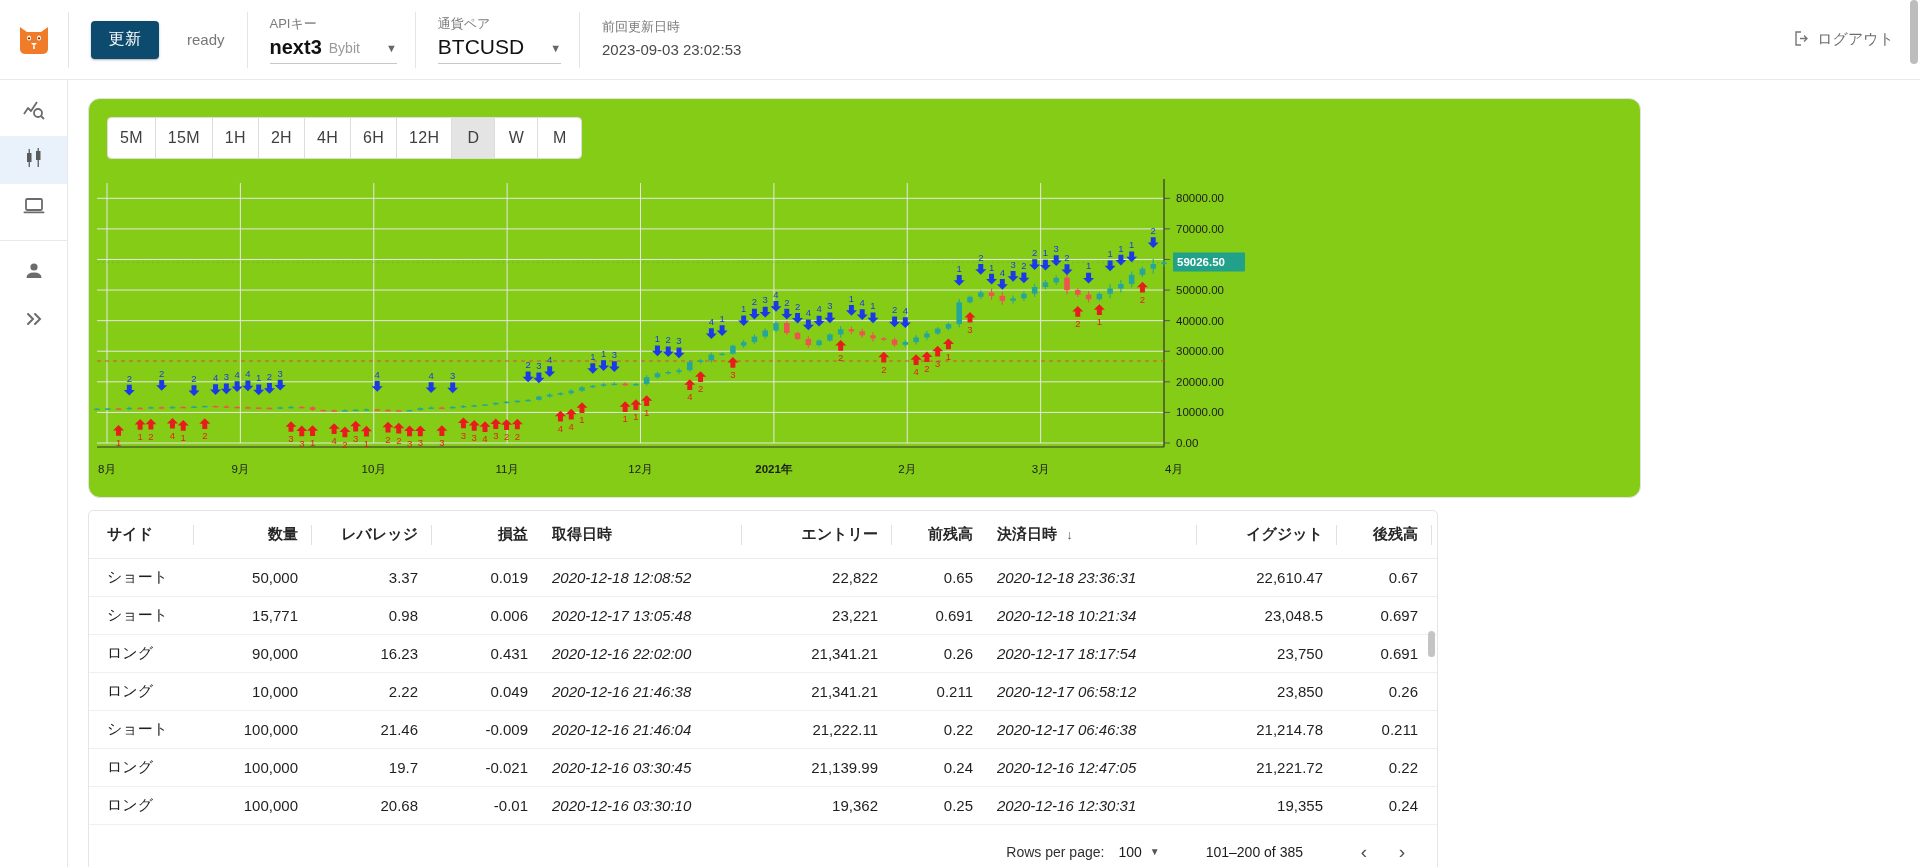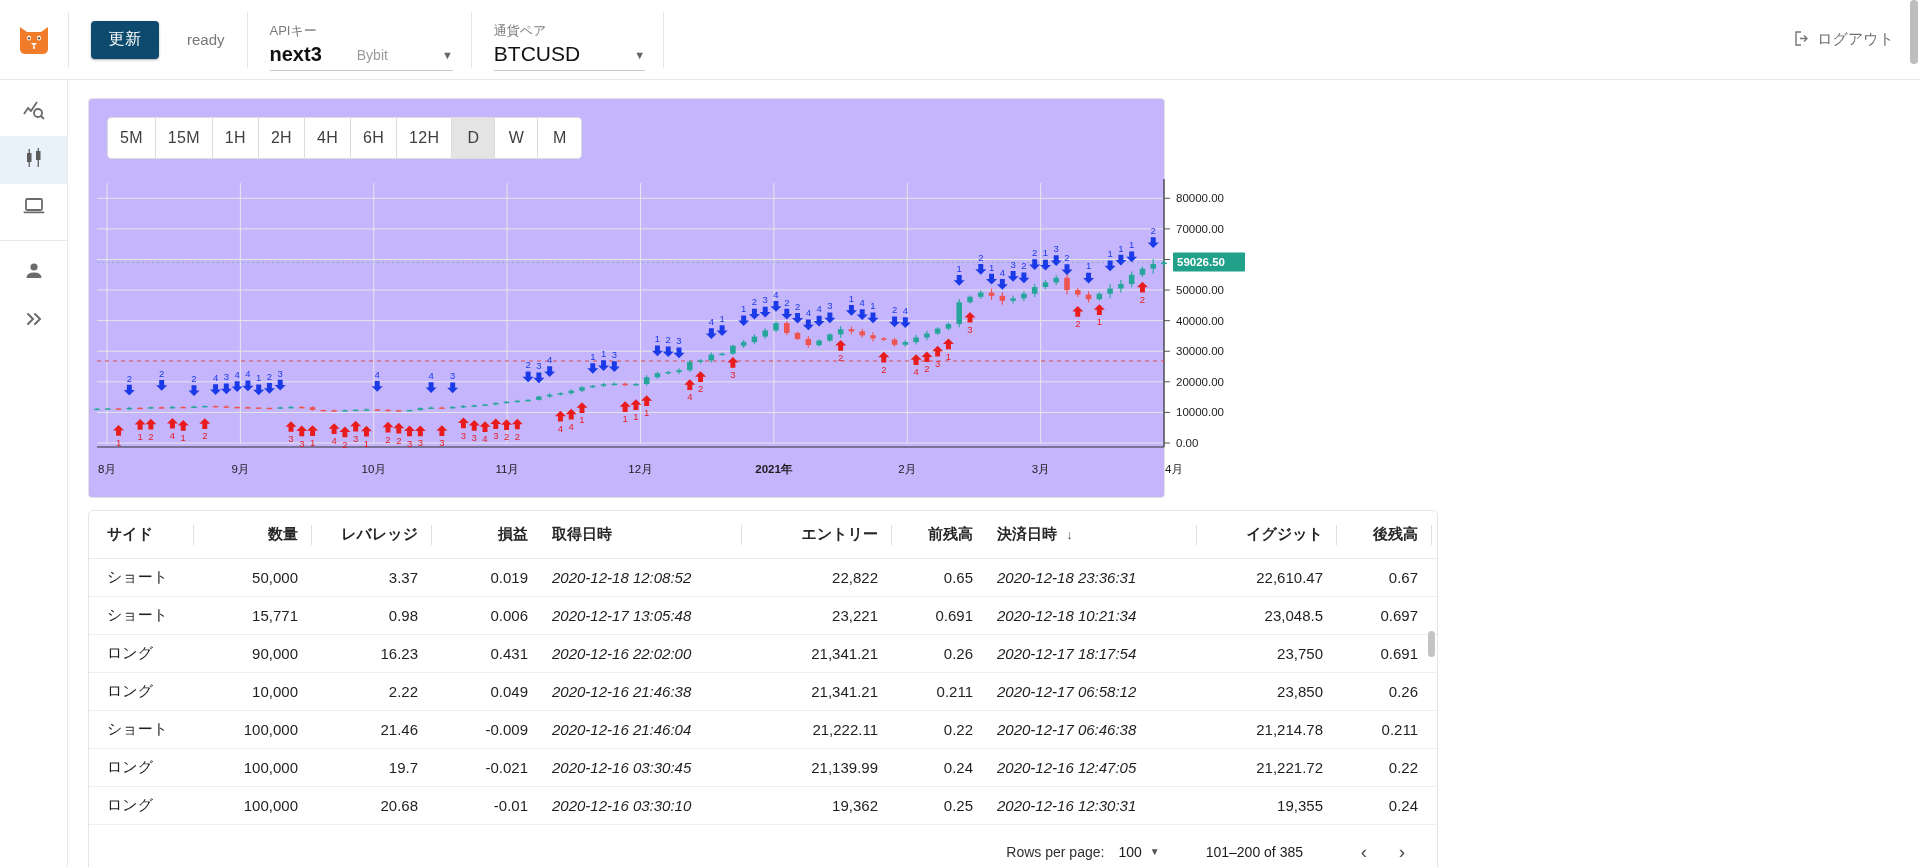--- a/index.html
+++ b/index.html
@@ -53,36 +53,35 @@
     cursor: pointer;
     box-shadow: 0 1px 3px rgba(0,0,0,.22), 0 1px 1px rgba(0,0,0,.12);
   }
   .ready-text {
     margin-left: 28px;
     font-size: 15px;
     color: #777;
   }
   .field-cell {
     padding: 0 18px 0 22px;
-    display: flex; flex-direction: column; justify-content: flex-end;
+    display: flex; flex-direction: column; justify-content: center;
     height: 62px;
     flex: 0 0 auto;
   }
   .field-label {
     font-size: 13px;
     color: #7b7b7b;
     margin-bottom: 3px;
     line-height: 16px;
   }
   .field-row {
     display: flex; align-items: flex-end;
     border-bottom: 1px solid #c8c8c8;
     padding-bottom: 4px;
     min-width: 120px;
-    gap: 28px;
   }
   .field-value {
     font-size: 20px;
     color: #111;
     font-weight: bold;
     line-height: 24px;
   }
   .field-sub {
     font-size: 14px;
     color: #9a9a9a;
@@ -137,23 +136,23 @@
 
   .content {
     flex: 1 1 auto;
     padding: 18px 0 0 20px;
     min-width: 0;
     display: flex; flex-direction: column;
   }
 
   .chart-card {
     border: 1px solid #e2e2e2;
-    border-radius: 4px;
-    background: #c4b5fd;
-    width: 1077px;
+    border-radius: 12px;
+    background: #84cc16;
+    width: 1553px;
     height: 400px;
     position: relative;
     flex: 0 0 400px;
   }
   .tf-group {
     display: inline-flex;
     margin: 18px 0 0 18px;
     border: 1px solid #dcdcdc;
     border-radius: 4px;
     overflow: hidden;
@@ -306,20 +305,24 @@
   <div class="field-cell">
     <div class="field-label">通貨ペア</div>
     <div class="field-row">
       <span class="field-value plain">BTCUSD</span>
       <span class="caret">▼</span>
     </div>
   </div>
 
   <div class="vdiv"></div>
 
+  <div class="updated-cell">
+    <span class="updated-label">前回更新日時</span>
+    <span class="updated-value">2023-09-03 23:02:53</span>
+  </div>
 
   <div class="logout">
     <span>
       <svg width="17" height="17" viewBox="0 0 17 17">
         <path d="M8 2 L3 2 L3 15 L8 15" stroke="#777" stroke-width="1.4" fill="none"></path>
         <path d="M7 8.5 L14 8.5 M11 5.5 L14 8.5 L11 11.5" stroke="#777" stroke-width="1.4" fill="none"></path>
       </svg>
     </span>
     <span>ログアウト</span>
   </div>

